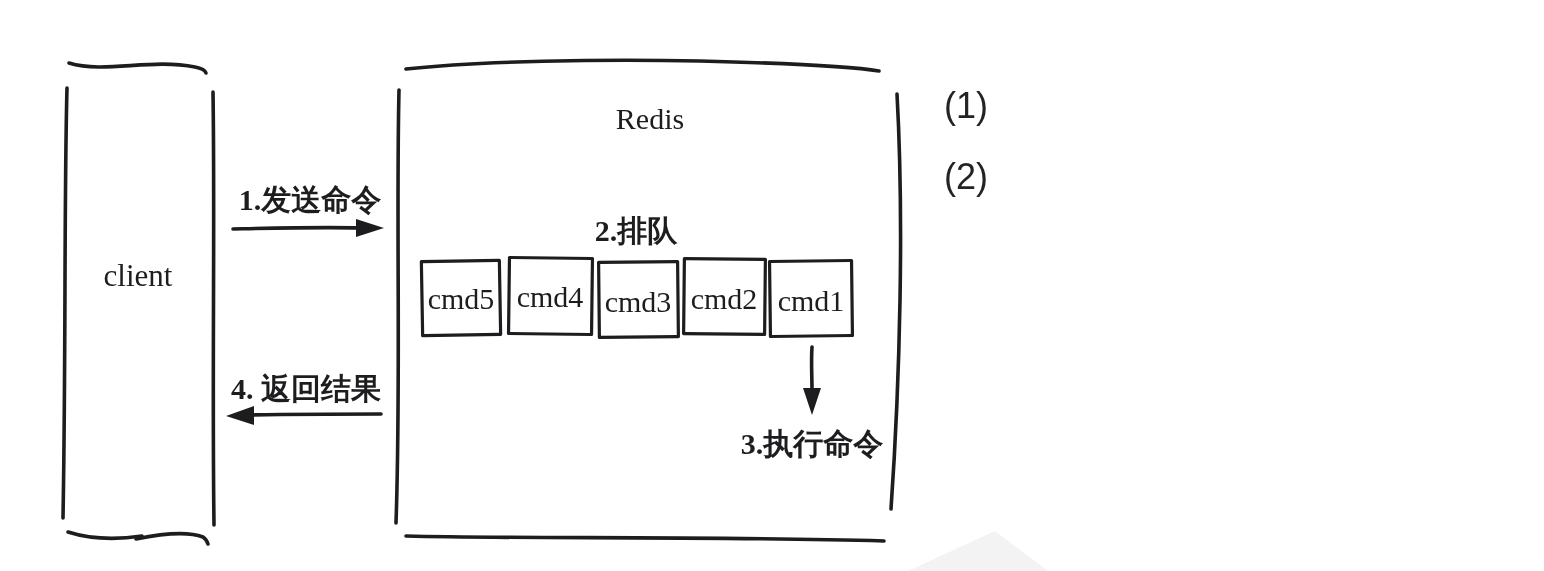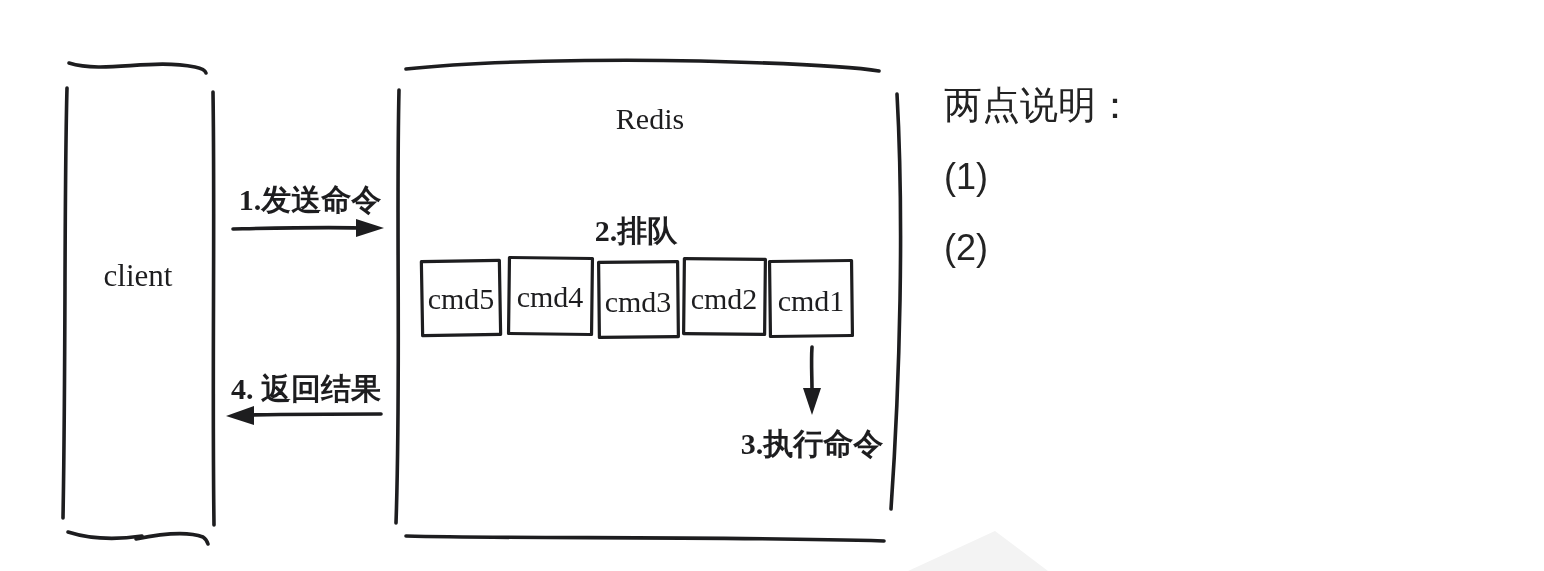--- a/index.html
+++ b/index.html
@@ -91,21 +91,20 @@
     </g>
 
     <g>
       <path class="hand" d="M 812 347 C 811 362, 812 376, 812 390"></path>
       <polygon class="arrowhead" points="803,388 821,388 812,415"></polygon>
       <text class="label-zh" x="812" y="454" text-anchor="middle">3.执行命令</text>
     </g>
   </svg>
 
   <div class="notes">
-    <div>两点说明：</div>
 
     <div class="note-item">
       <span class="note-num">(1)</span>
     </div>
 
     <div class="note-item">
       <span class="note-num">(2)</span>
     </div>
   </div>
 

